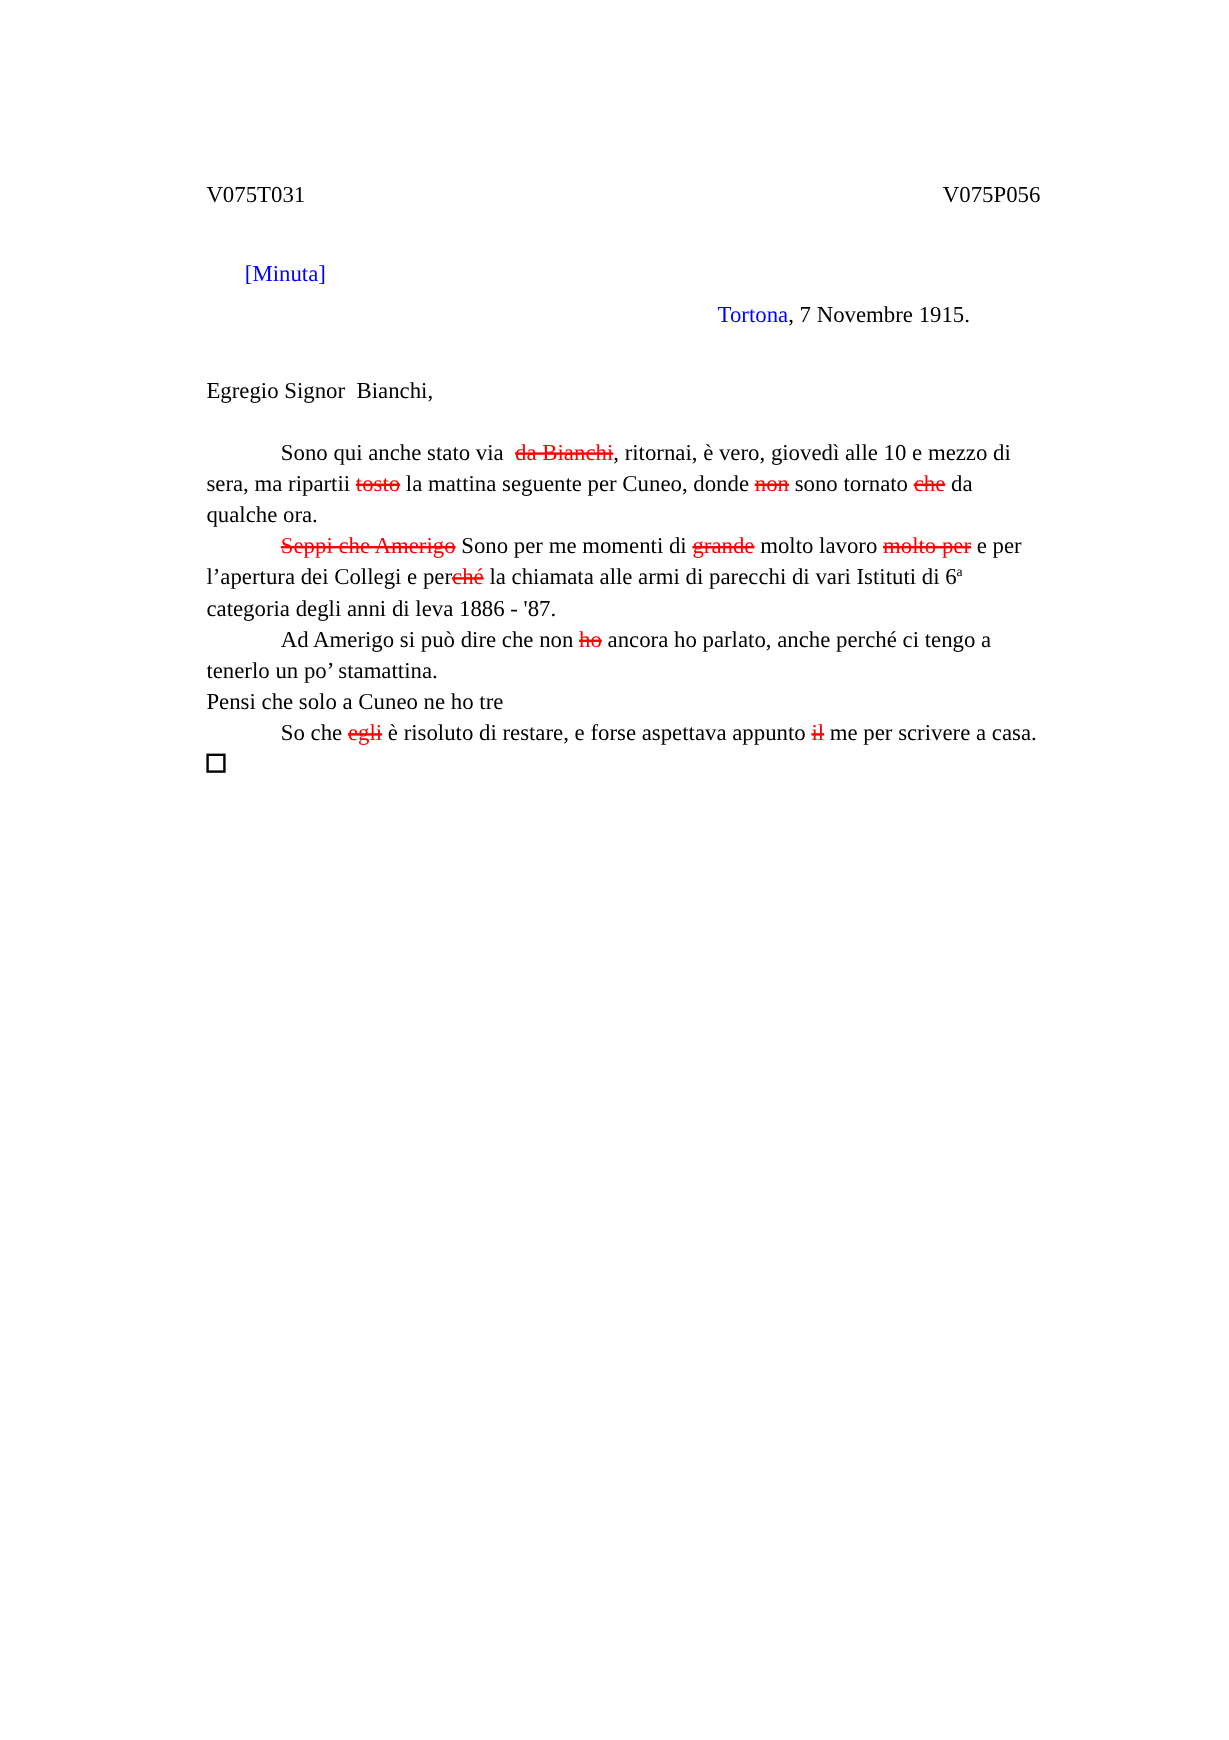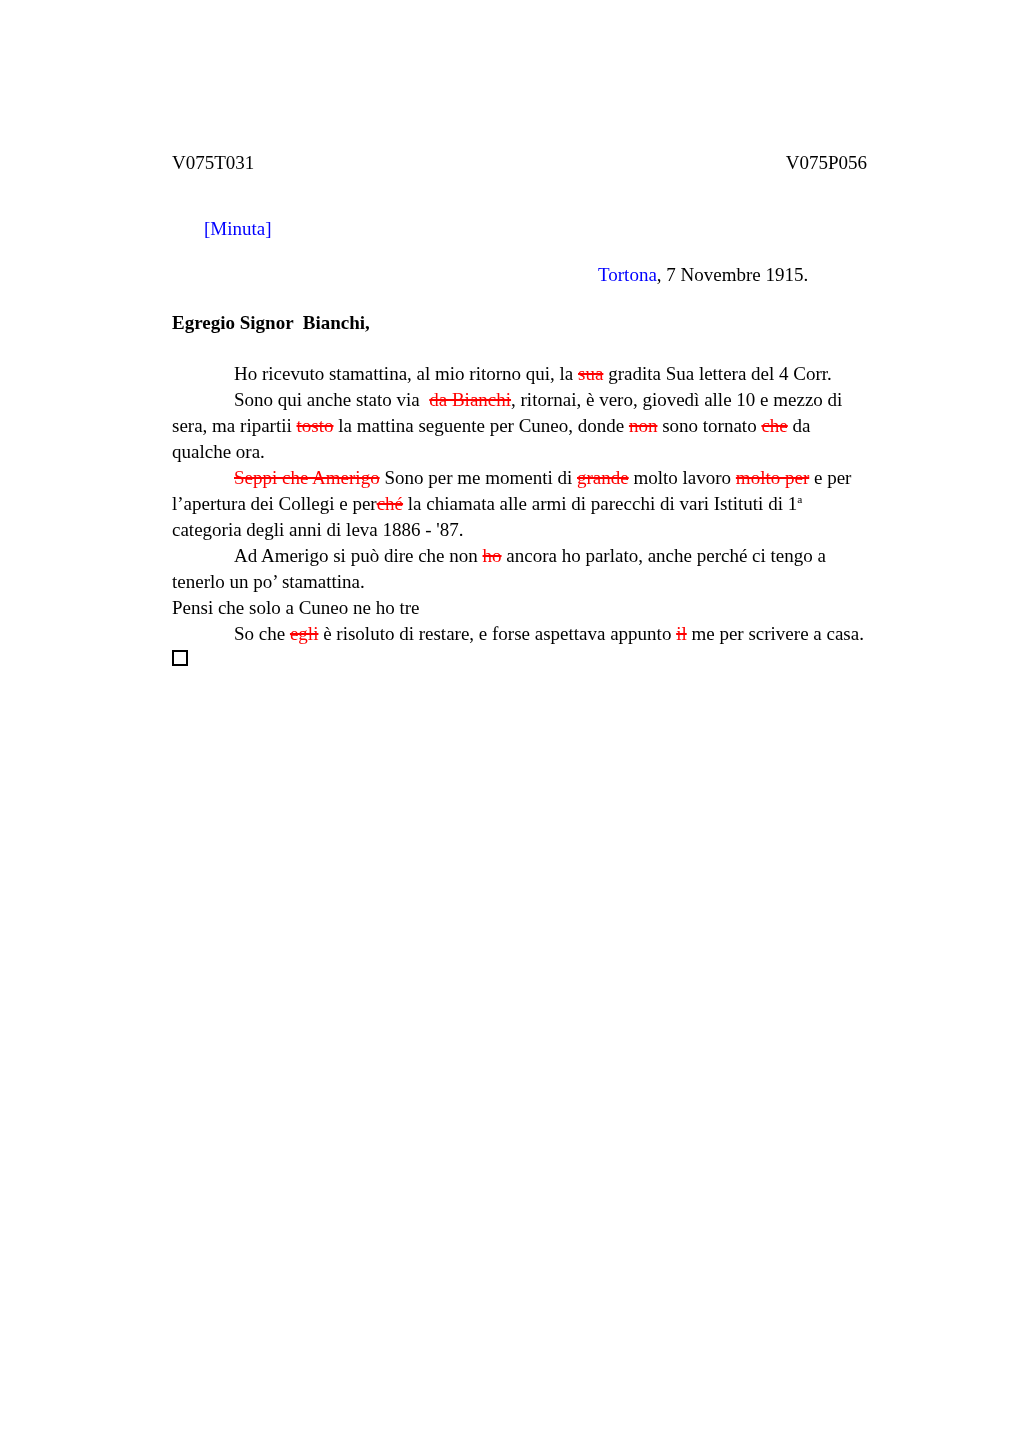--- a/index.html
+++ b/index.html
@@ -15,22 +15,22 @@
     box-sizing: border-box;
     overflow: hidden;
   }
   .content { padding: 150px 88px 0 172px; }
   .header-row {
     display: flex;
     justify-content: space-between;
     width: 695px;
   }
   .minuta { margin-top: 40px; color: #0000ff; margin-left: 32px; }
-  .dateline { margin-top: 20px; margin-left: 426px; white-space: pre-wrap; }
-  .salutation { margin-top: 22px; white-space: pre-wrap; font-weight: bold; }
+  .dateline { margin-top: 8px; margin-left: 426px; white-space: pre-wrap; }
+  .salutation { margin-top: 38px; white-space: pre-wrap; }
   .letter-body { margin-top: 25px; }
   .line { white-space: pre-wrap; }
   .line.indent { text-indent: 62px; }
   .del { color: #ff0000; text-decoration: line-through; text-decoration-thickness: 2px; }
   .blue { color: #0000ff; }
   .sup { vertical-align: super; font-size: 0.6em; line-height: 0; }
   .square-line { height: 26px; }
   .square {
     display: inline-block;
     width: 12px;
@@ -51,26 +51,25 @@
       <span>V075P056</span>
     </div>
 
     <div class="minuta">[Minuta]</div>
 
     <div class="dateline"><span class="blue">Tortona</span><span>, 7 Novembre 1915.</span></div>
 
     <div class="salutation">Egregio Signor  Bianchi,</div>
 
     <div class="letter-body" id="letter-body">
-        <div class="line indent"><span>Ho ricevuto stamattina, al mio ritorno qui, la </span><span class="del">sua</span><span> gradita Sua lettera del 4 Corr.</span></div>
         <div class="line indent"><span>Sono qui anche stato via  </span><span class="del">da Bianchi</span><span>, ritornai, è vero, giovedì alle 10 e mezzo di</span></div>
         <div class="line"><span>sera, ma ripartii </span><span class="del">tosto</span><span> la mattina seguente per Cuneo, donde </span><span class="del">non</span><span> sono tornato </span><span class="del">che</span><span> da</span></div>
         <div class="line"><span>qualche ora.</span></div>
         <div class="line indent"><span class="del">Seppi che Amerigo</span><span> Sono per me momenti di </span><span class="del">grande</span><span> molto lavoro </span><span class="del">molto per</span><span> e per</span></div>
-        <div class="line"><span>l’apertura dei Collegi e per</span><span class="del">ché</span><span> la chiamata alle armi di parecchi di vari Istituti di 1</span><span class="sup">a</span></div>
+        <div class="line"><span>l’apertura dei Collegi e per</span><span class="del">ché</span><span> la chiamata alle armi di parecchi di vari Istituti di 6</span><span class="sup">a</span></div>
         <div class="line"><span>categoria degli anni di leva 1886 - '87.</span></div>
         <div class="line indent"><span>Ad Amerigo si può dire che non </span><span class="del">ho</span><span> ancora ho parlato, anche perché ci tengo a</span></div>
         <div class="line"><span>tenerlo un po’ stamattina.</span></div>
         <div class="line"><span>Pensi che solo a Cuneo ne ho tre</span></div>
         <div class="line indent"><span>So che </span><span class="del">egli</span><span> è risoluto di restare, e forse aspettava appunto </span><span class="del">il</span><span> me per scrivere a casa.</span></div>
       </div>
 
     <div class="square-line">
       <span class="square"></span>
     </div>

